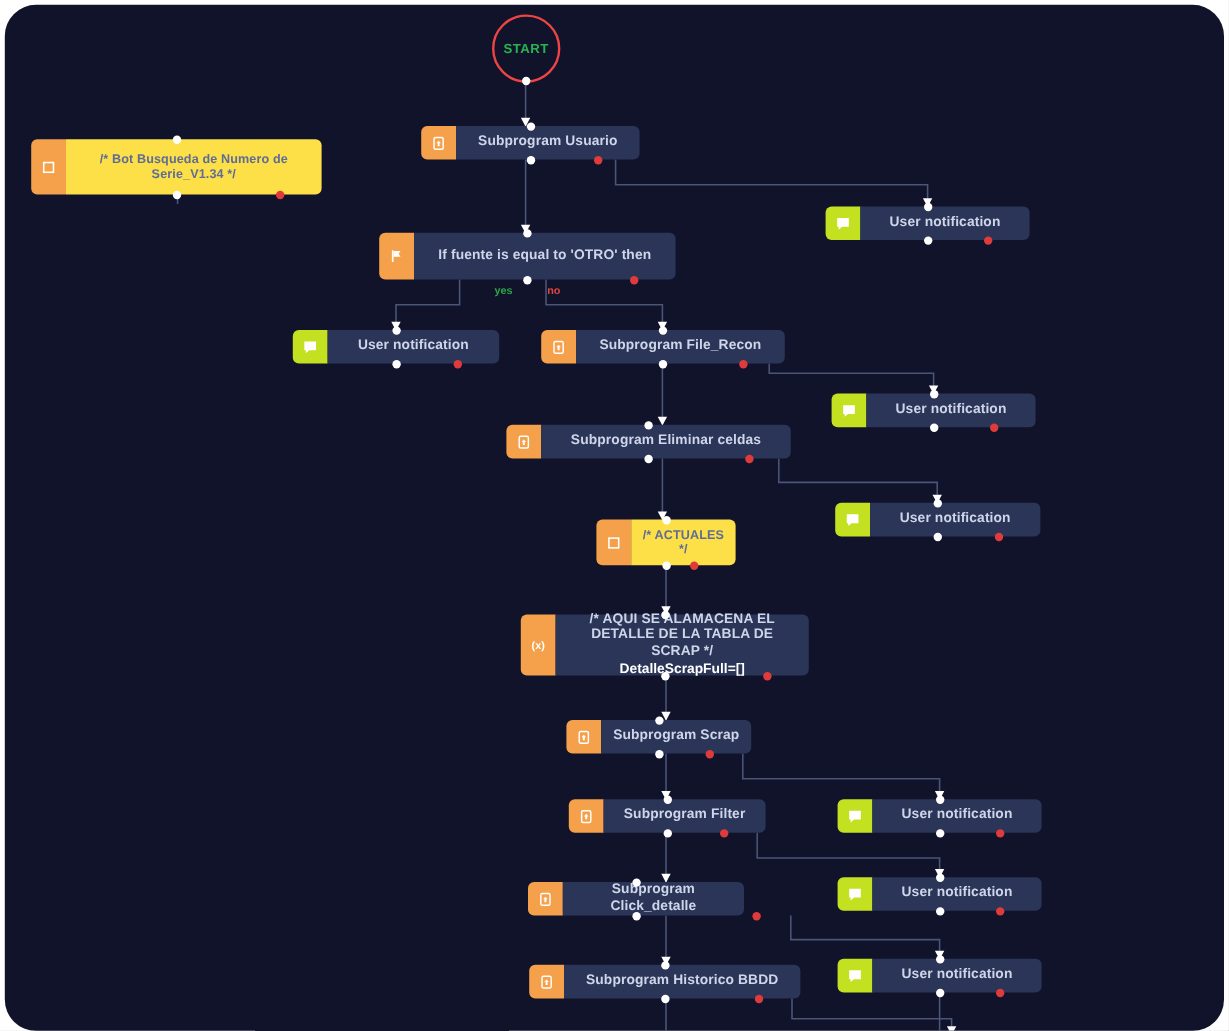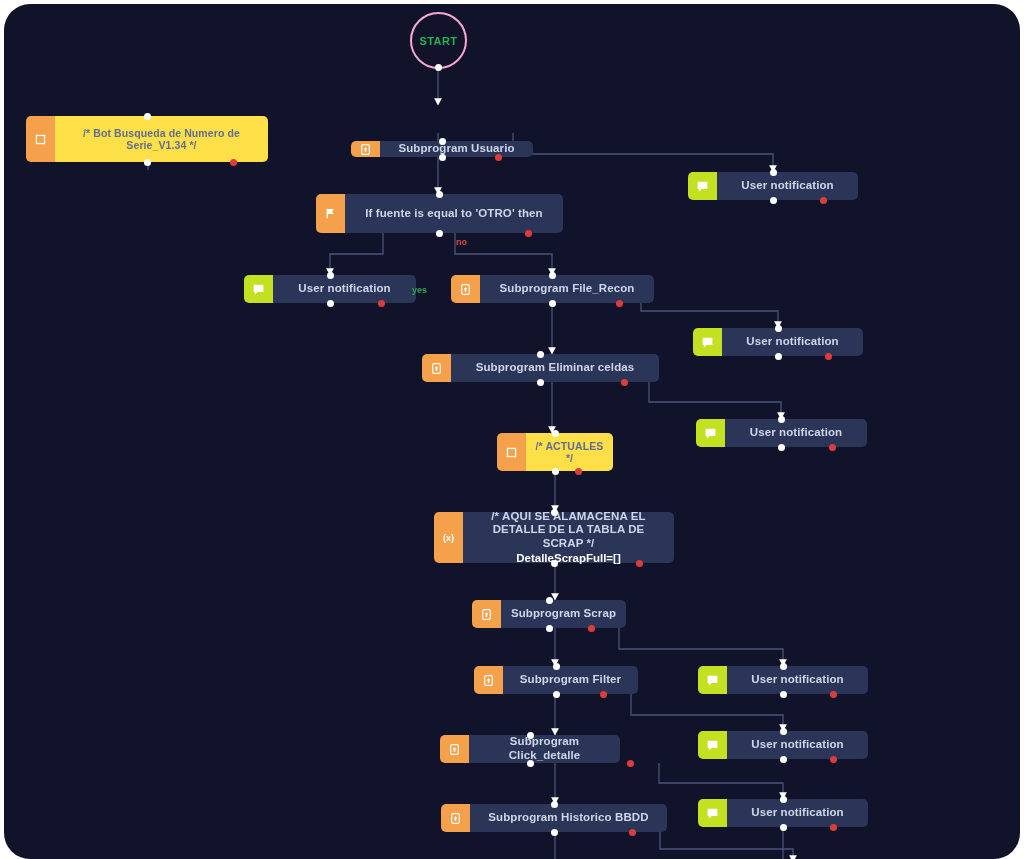--- a/index.html
+++ b/index.html
@@ -74,21 +74,21 @@
     z-index: 6;
   }
   .port.top    { top: -3.5px;   left: 50%; margin-left: -3.5px; }
   .port.bottom { bottom: -3.5px;left: 50%; margin-left: -3.5px; }
   .port.err    { bottom: -3.5px; background: #e03b3b; }
 
   
   #start-node {
     position: absolute;
     width: 57px; height: 57px;
-    border: 2px solid #f9a8d4;
+    border: 2px solid #ef4444;
     border-radius: 50%;
     display: flex; align-items: center; justify-content: center;
     z-index: 4;
   }
   #start-label {
     color: #27b34f;
     font-size: 11px;
     font-weight: bold;
     letter-spacing: .4px;
   }
@@ -172,21 +172,21 @@
             <rect x="3" y="3" width="10" height="10" fill="none" stroke="#ffffff" stroke-width="1.6"></rect>
           </svg>
         </div>
         <div class="node-body">
           <div class="node-label">/* Bot Busqueda de Numero de Serie_V1.34 */</div>
         </div>
         <span class="port top"></span>
         <span class="port bottom"></span>
         <span class="port err" style="left: 204px;"></span>
       </div>
-      <div class="node" style="left: 347px; top: 101px; width: 182px; height: 16px; margin-top: 36px;">
+      <div class="node" style="left: 347px; top: 101px; width: 182px; height: 28px;">
         <div class="node-icon orange">
           <svg class="icon-glyph" viewBox="0 0 16 16">
             <rect x="3.3" y="2" width="9.4" height="12" rx="1.6" fill="none" stroke="#ffffff" stroke-width="1.5"></rect>
             <path d="M8 5.2l2.4 2.6H9v3H7v-3H5.6z" fill="#ffffff"></path>
           </svg>
         </div>
         <div class="node-body">
           <div class="node-label">Subprogram Usuario</div>
         </div>
         <span class="port top"></span>
@@ -402,16 +402,16 @@
         </div>
         <div class="node-body">
           <div class="node-label">User notification</div>
         </div>
         <span class="port top"></span>
         <span class="port bottom"></span>
         <span class="port err" style="left: 132px;"></span>
       </div>
     </div>
 
-  <span class="branch-label yes" style="left:408px; top:233px;margin-top:48px;">yes</span>
+  <span class="branch-label yes" style="left:408px; top:233px;">yes</span>
   <span class="branch-label no" style="left:452px; top:233px;">no</span>
 
 </div>
 
 </body></html>

